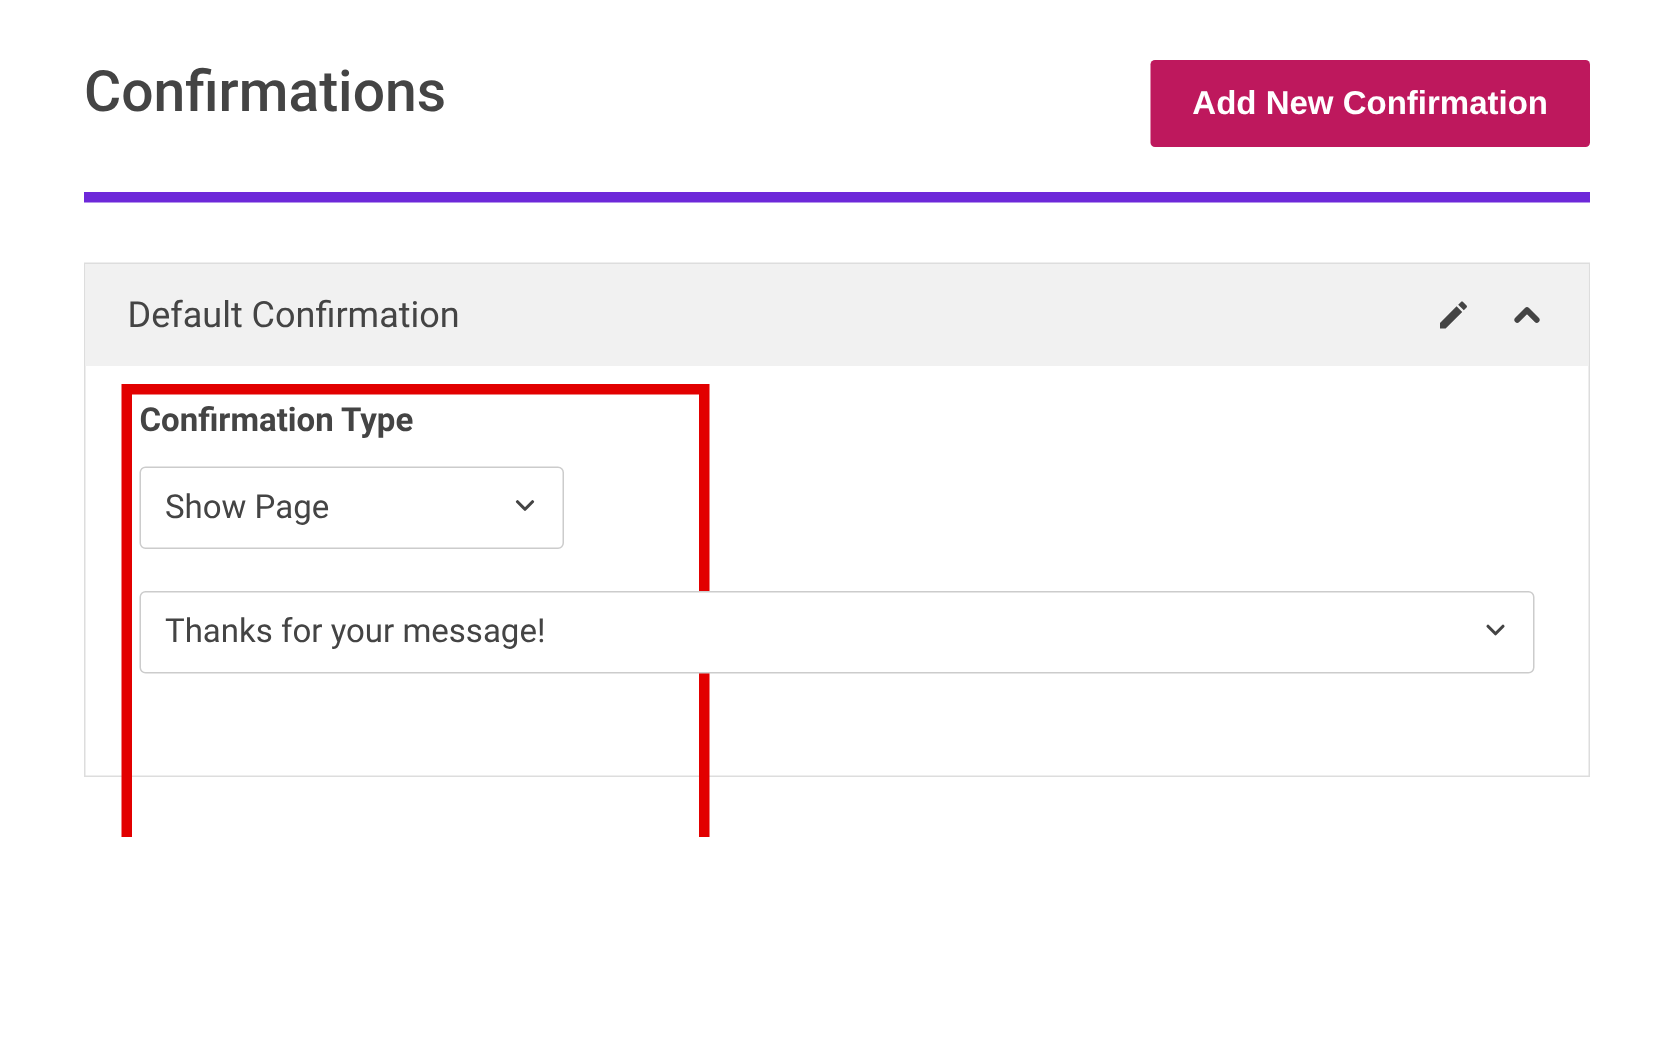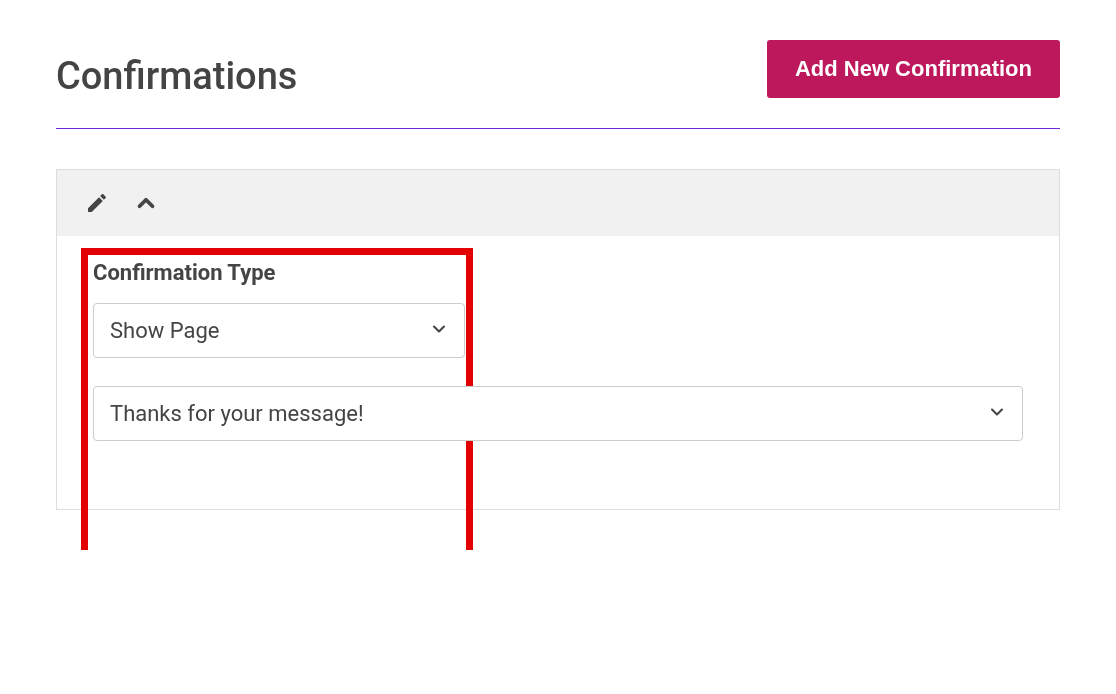--- a/index.html
+++ b/index.html
@@ -11,23 +11,23 @@
     body {
       font-family: -apple-system, BlinkMacSystemFont, "Segoe UI", Roboto, Helvetica, Arial, sans-serif;
       background: #fff;
       padding: 40px 56px;
       color: #333;
     }
     
     .header {
       display: flex;
       justify-content: space-between;
-      align-items: flex-end;
+      align-items: flex-start;
       padding-bottom: 30px;
-      border-bottom: 1px solid #6d28d9;
+      border-bottom: 7px solid #6d28d9;
     }
     
     .page-title {
       font-size: 38px;
       font-weight: 500;
       color: #444;
     }
     
     .add-btn {
       background: #be185d;
@@ -96,21 +96,21 @@
       display: block;
       font-size: 22px;
       color: #444;
       margin-bottom: 18px;
       font-weight: 700;
     }
     
     .select-wrap {
       position: relative;
       display: inline-block;
-      width: 372px;
+      width: 283px;
     }
     
     .select-wrap.full {
       width: 100%;
       display: block;
     }
     
     .select-field {
       width: 100%;
       padding: 14px 48px 14px 16px;
@@ -136,20 +136,21 @@
 </head>
 <body>
 
 <div class="header">
   <h1 class="page-title">Confirmations</h1>
   <button class="add-btn">Add New Confirmation</button>
 </div>
 
 <div class="panel">
   <div class="panel-header">
+    <div class="panel-title">Default Confirmation</div>
     <div class="panel-actions">
       <span class="icon-btn">
         <svg width="24" height="24" viewBox="0 0 24 24" fill="currentColor">
           <path d="M3 17.25V21h3.75L17.81 9.94l-3.75-3.75L3 17.25zM20.71 7.04c.39-.39.39-1.02 0-1.41l-2.34-2.34c-.39-.39-1.02-.39-1.41 0l-1.83 1.83 3.75 3.75 1.83-1.83z"></path>
         </svg>
       </span>
       <span class="icon-btn">
         <svg width="26" height="26" viewBox="0 0 24 24" fill="none" stroke="currentColor" stroke-width="3.5" stroke-linecap="round" stroke-linejoin="round">
           <polyline points="18 15 12 9 6 15"></polyline>
         </svg>

